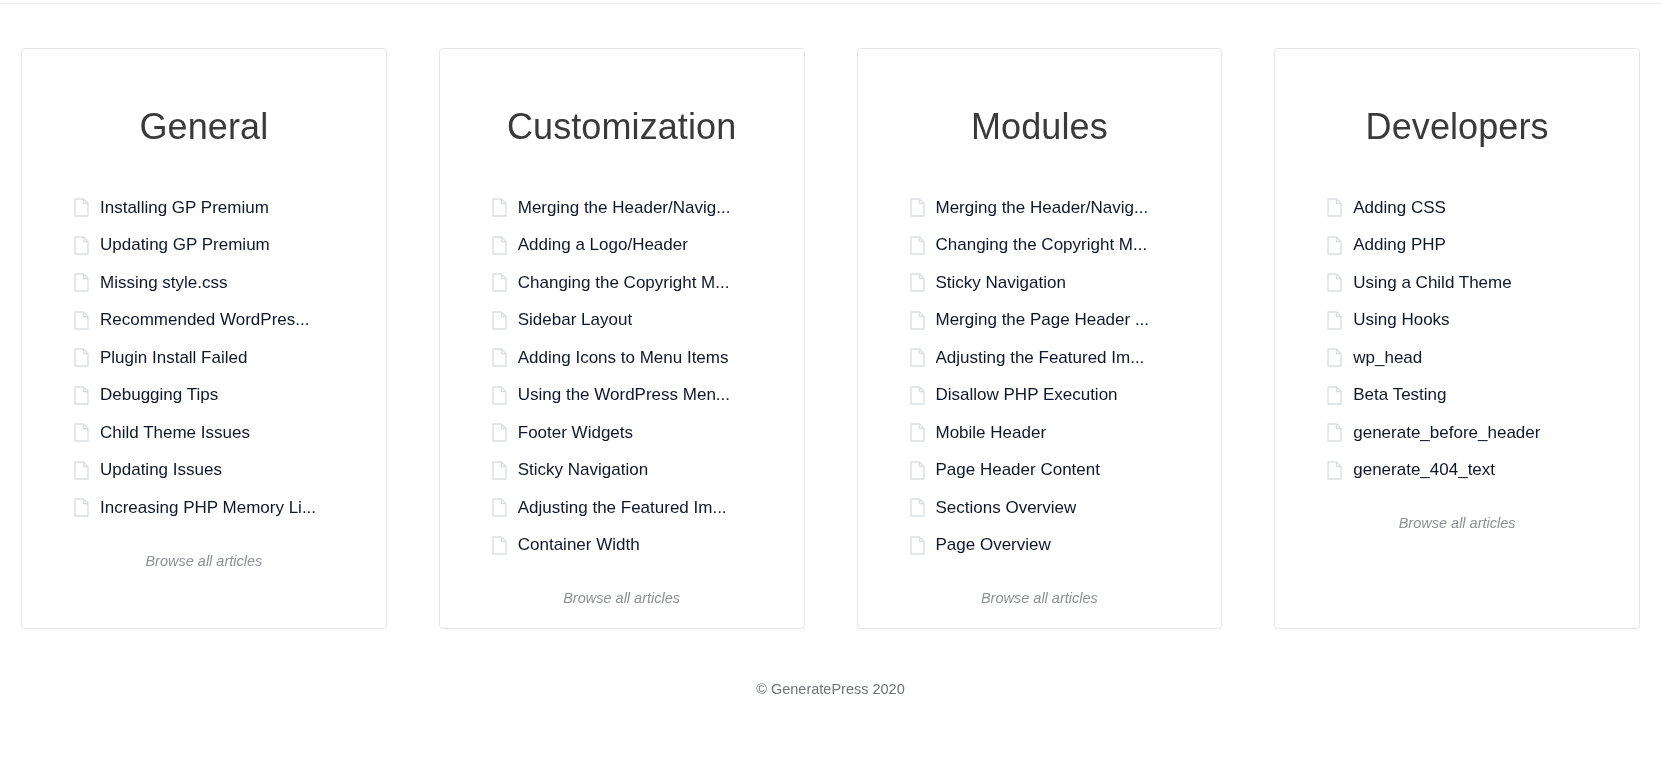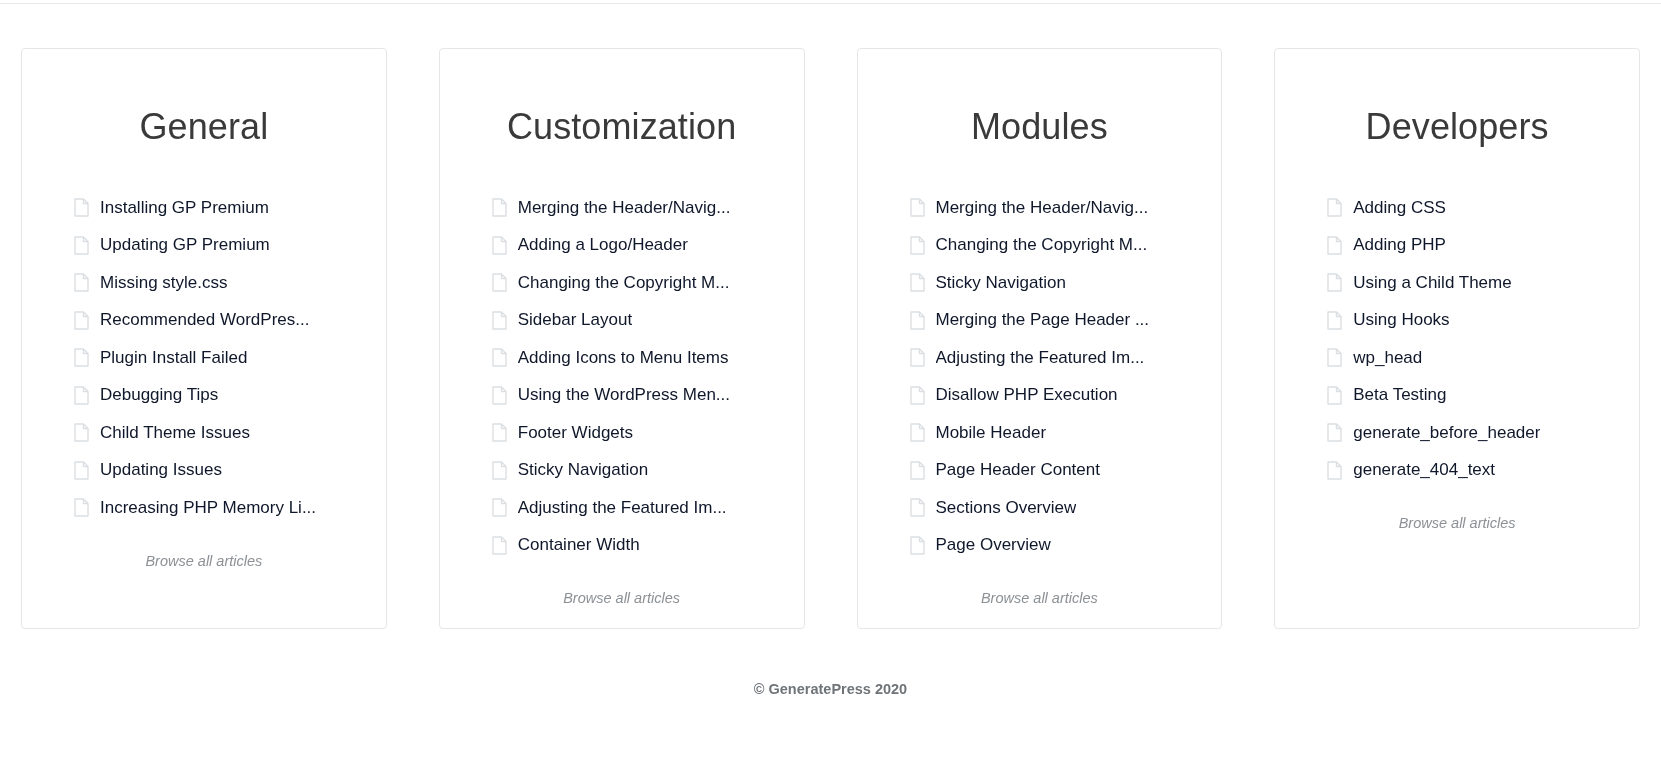--- a/index.html
+++ b/index.html
@@ -121,21 +121,20 @@
     top: 679px;
     left: 0;
     width: 1661px;
     text-align: center;
   }
 
   .copyright {
     font-size: 14.5px;
     color: #6f7479;
     line-height: 1.5;
-    font-weight: bold;
   }
 </style>
 </head>
 <body>
 
 <div class="top-rule"></div>
 
 <div class="page">
 
   <div class="card-grid" id="card-grid">

